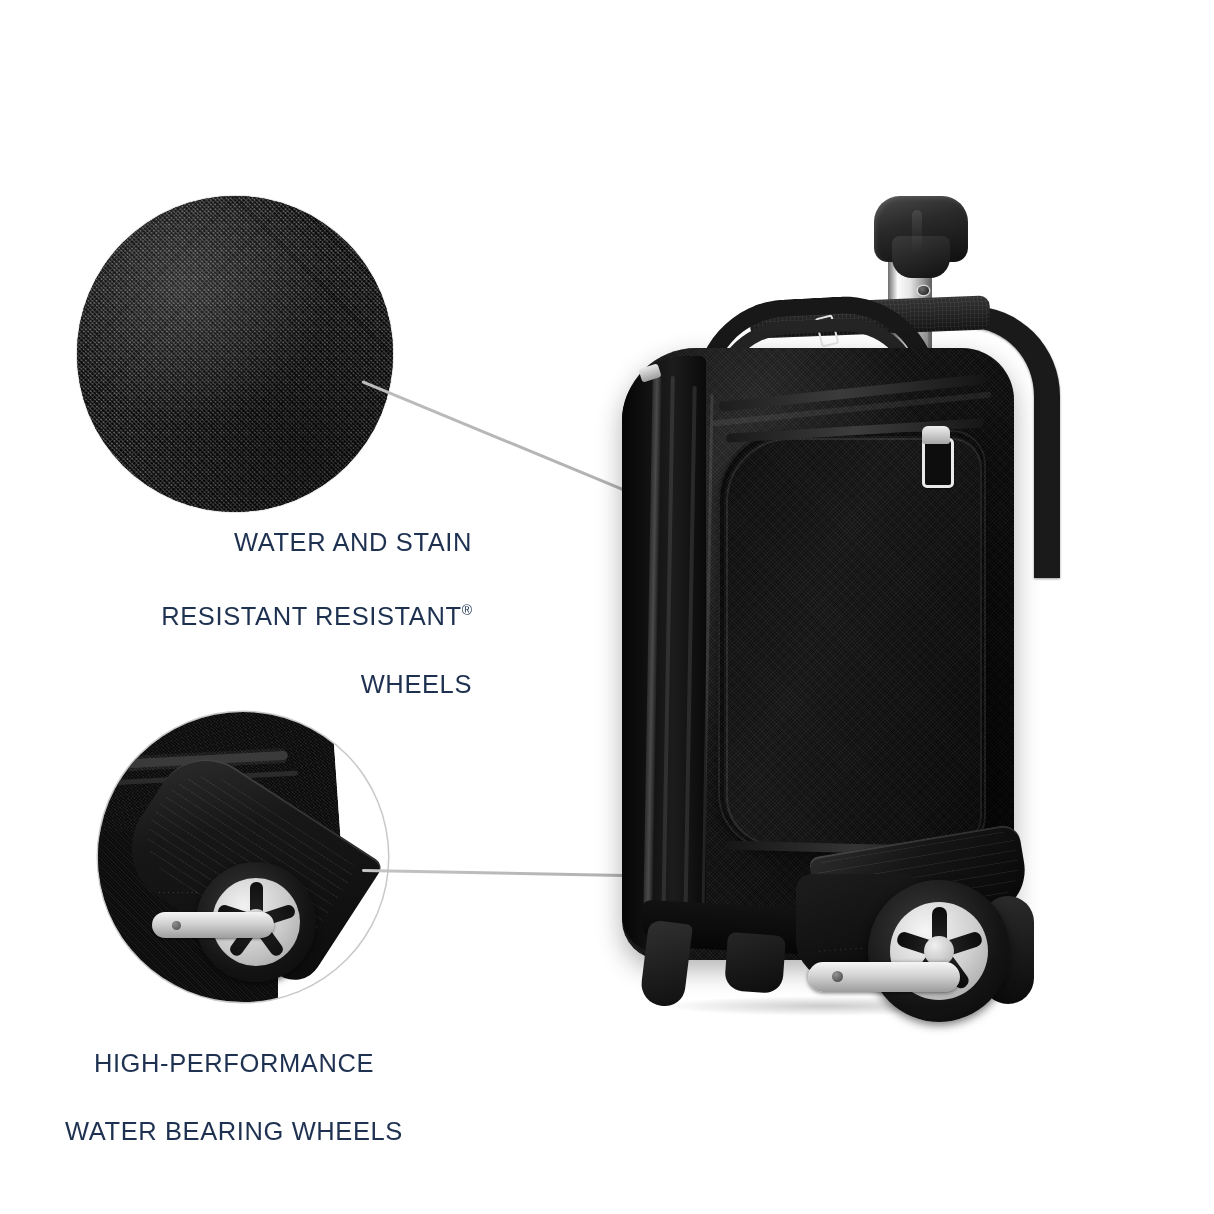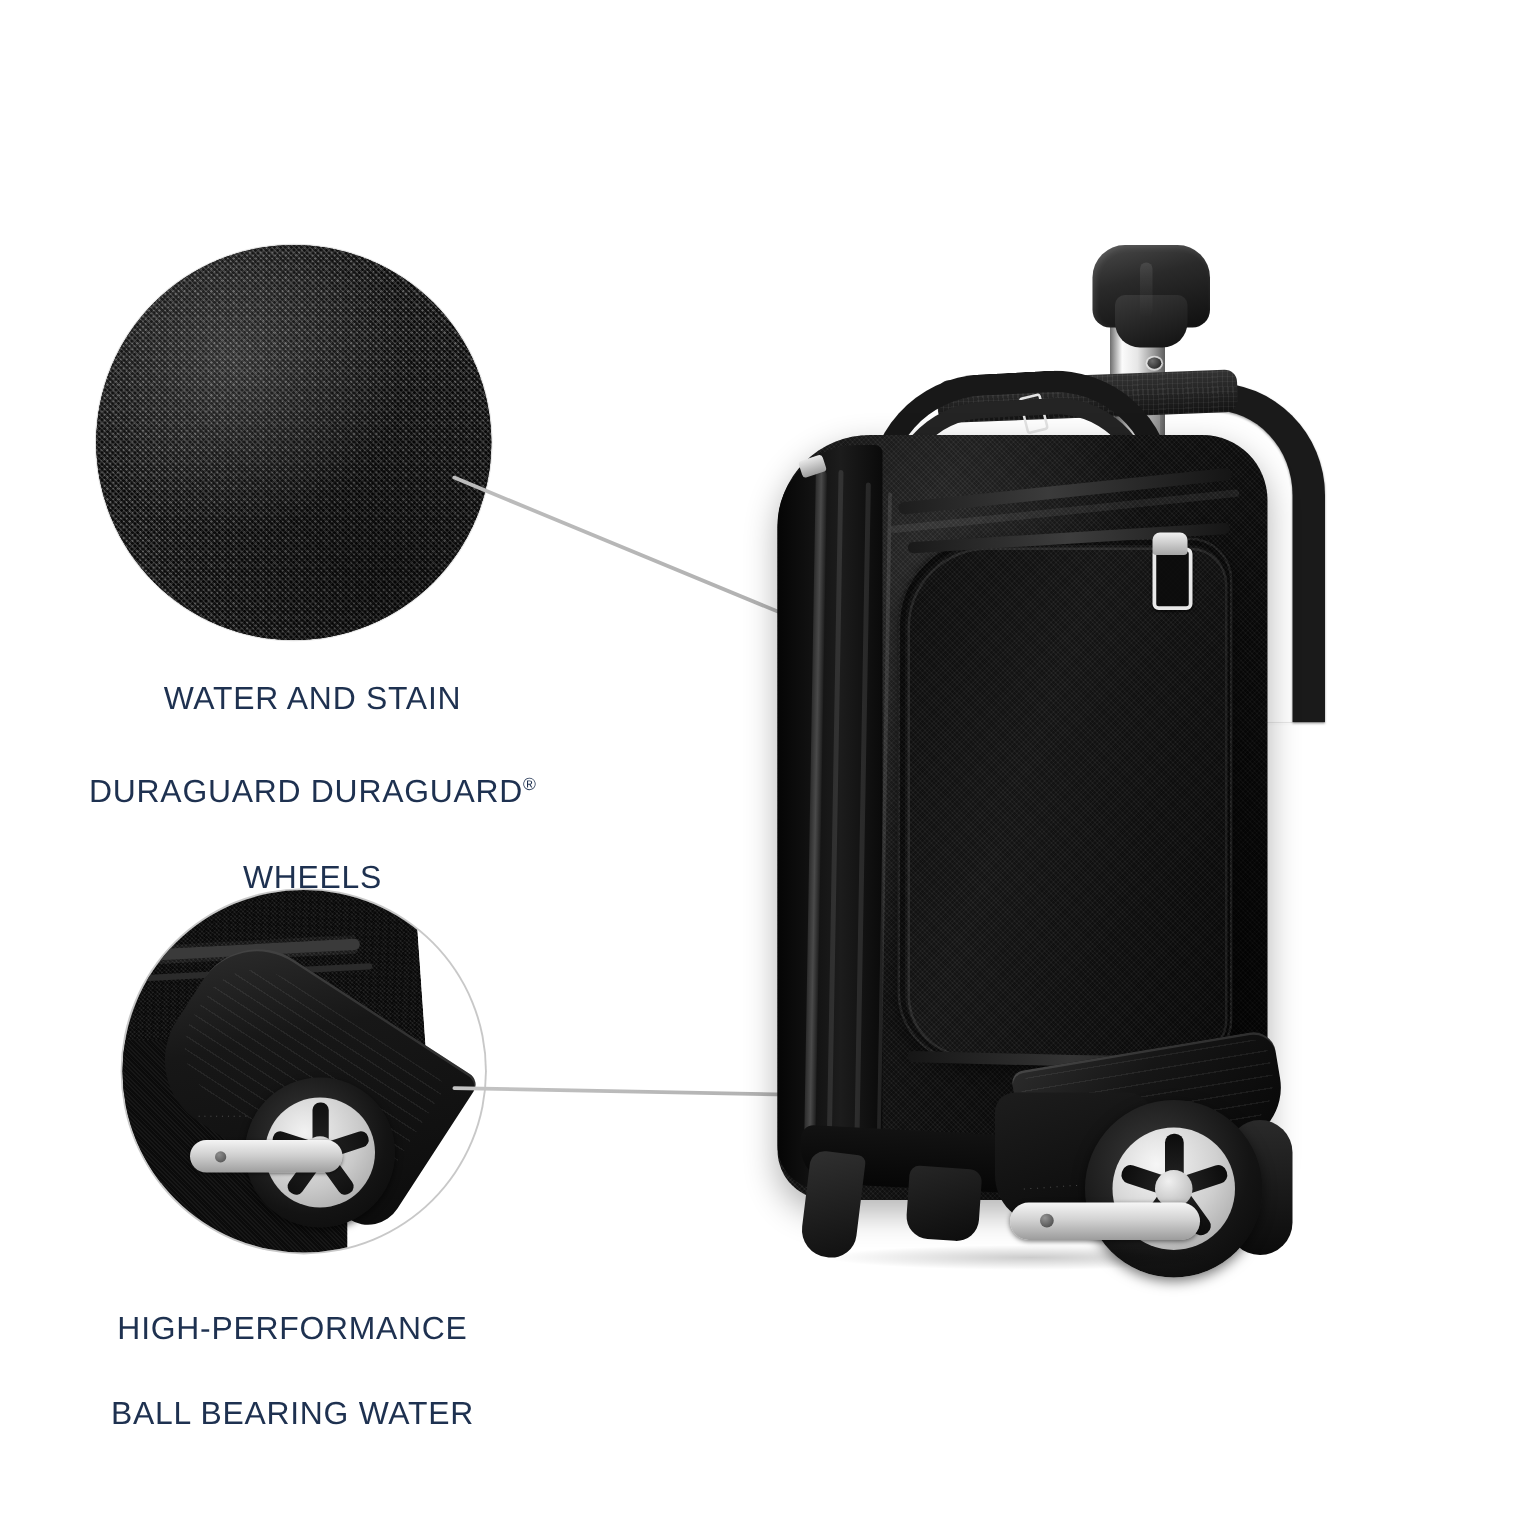--- a/index.html
+++ b/index.html
@@ -6,21 +6,21 @@
   body{width:1214px;height:1214px;overflow:hidden;font-family:"Liberation Sans",sans-serif;}
   #stage{position:relative;width:1214px;height:1214px;background:#fff;}
 
   
   .caption{
     position:absolute;text-align:center;color:#1e3150;
     font-family:"Liberation Sans",sans-serif;
     font-size:25.5px;letter-spacing:.6px;line-height:34px;
     font-weight:400;white-space:pre-line;
   }
-  #cap-top{left:28px;top:508px;width:444px;}
+  #cap-top{left:28px;top:491px;width:444px;text-align:right;}
   #cap-bot{left:12px;top:1012px;width:444px;}
   .reg{font-size:14px;vertical-align:super;letter-spacing:0;}
 
   
   .leader{position:absolute;background:#b0b0b0;transform-origin:0 50%;height:3px;border-radius:2px;}
   #leader-top{left:362px;top:380px;width:465px;transform:rotate(22.5deg);
      background:linear-gradient(90deg,#bdbdbd,#a9a9a9);}
   #leader-bot{left:362px;top:869px;width:505px;transform:rotate(1.1deg);
      background:linear-gradient(90deg,#c4c4c4,#9f9f9f);}
 
@@ -378,21 +378,21 @@
     <div class="sheen"></div>
   </div>
 
   <div class="leader" id="leader-top"></div>
   <div class="target" id="target-top">
     <div class="inner"></div>
   </div>
 
   <div class="caption" id="cap-top">
     <span>WATER AND STAIN</span><br>
-    <span>DURAGUARD DURAGUARD</span><span class="reg">®</span><br>
+    <span>RESISTANT RESISTANT</span><span class="reg">®</span><br>
     <span>WHEELS</span>
   </div>
 
   <div id="inset-wheel">
     <div class="photo">
       <div id="iw-body"></div>
       <div id="iw-body2"></div>
       <div id="iw-zip"></div>
       <div id="iw-zip2"></div>
       <div id="iw-arm"></div>
@@ -413,21 +413,21 @@
     </div>
   </div>
 
   <div class="leader" id="leader-bot"></div>
   <div class="target" id="target-bot">
     <div class="inner"></div>
   </div>
 
   <div class="caption" id="cap-bot">
     <span>HIGH-PERFORMANCE</span><br>
-    <span>BALL BEARING WATER</span>
+    <span>WATER BEARING WHEELS</span>
   </div>
 
   <div id="product">
 
     <div id="tele-tube"></div>
     <div id="tele-tube2"></div>
     <div id="tele-grip"></div>
     <div id="tele-grip-stem"></div>
     <div id="tele-grip-notch"></div>
     <div class="tele-btn" id="tele-btn1"></div>

